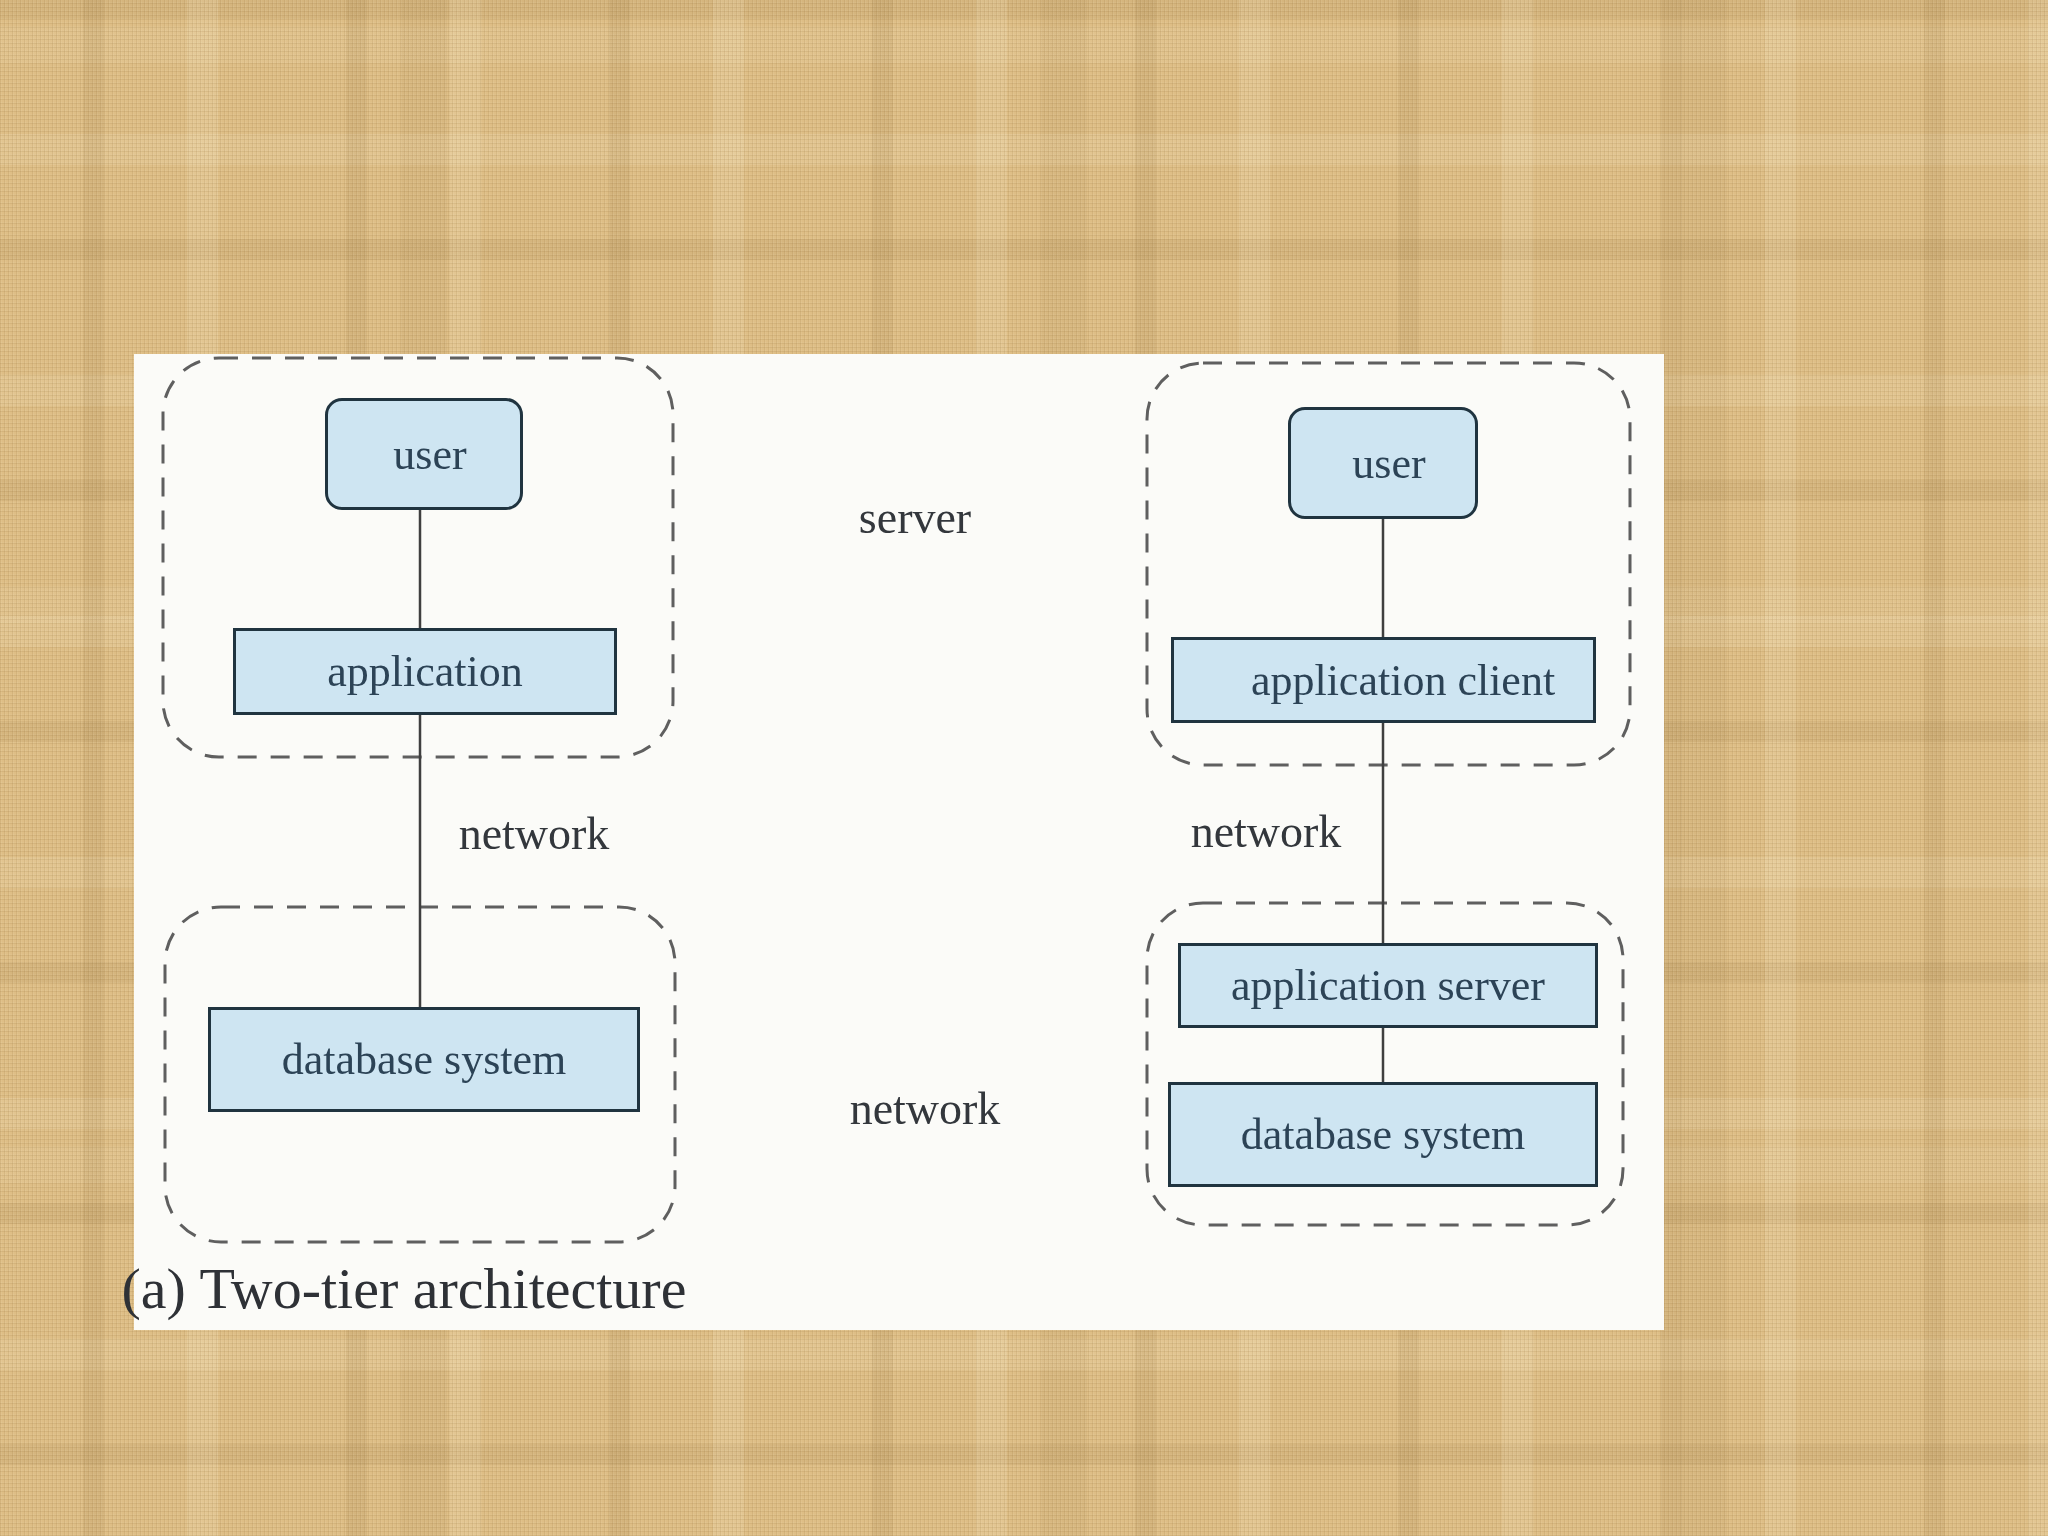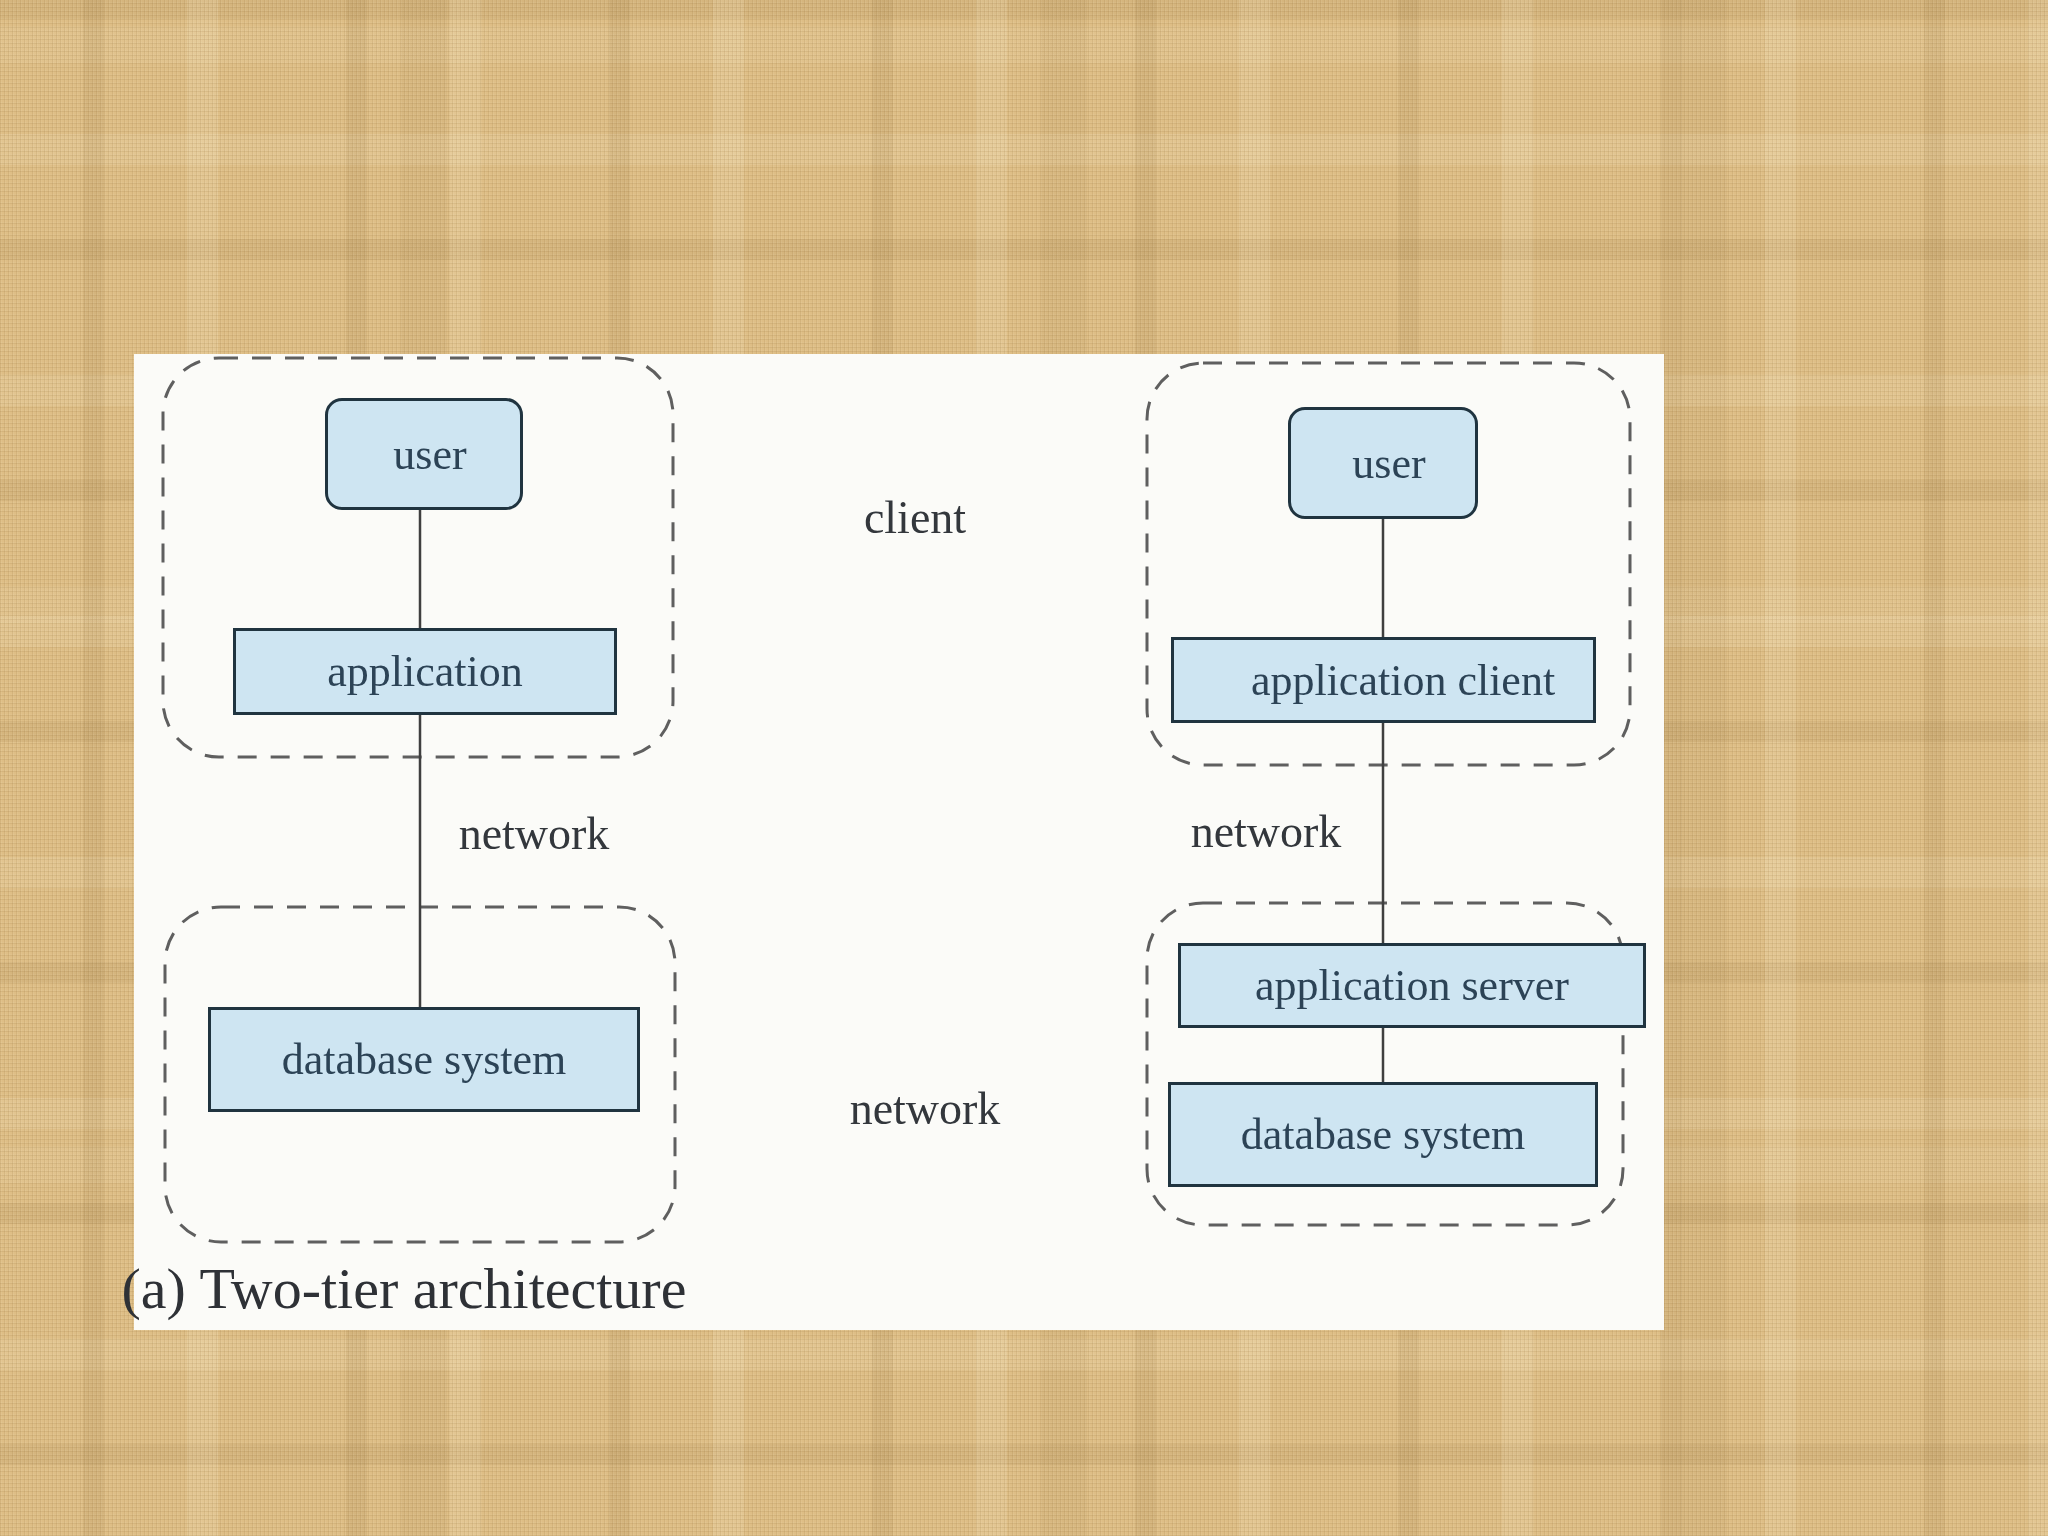--- a/index.html
+++ b/index.html
@@ -83,29 +83,29 @@
     <div class="node rounded" style="left:191px;top:44px;width:198px;height:112px;">user</div>
 
     <div class="node" style="left:99px;top:274px;width:384px;height:87px;">application</div>
 
     <div class="node" style="left:74px;top:653px;width:432px;height:105px;">database system</div>
 
     <div class="label net-label" style="left:400px;top:479px;">network</div>
 
     <div class="label caption" style="left:270px;top:934px;">(a) Two-tier architecture</div>
 
-    <div class="label tier-label" style="left:781px;top:163px;">client</div>
+    <div class="label tier-label" style="left:781px;top:163px;">server</div>
 
     <div class="label tier-label" style="left:791px;top:754px;">network</div>
 
     <div class="node rounded" style="left:1154px;top:53px;width:190px;height:112px;">user</div>
 
     <div class="node" style="left:1037px;top:283px;width:425px;height:86px;padding-left:39px;">application client</div>
 
-    <div class="node" style="left:1044px;top:589px;width:468px;height:85px;">application server</div>
+    <div class="node" style="left:1044px;top:589px;width:420px;height:85px;">application server</div>
 
     <div class="node" style="left:1034px;top:728px;width:430px;height:105px;">database system</div>
 
     <div class="label net-label" style="left:1132px;top:477px;">network</div>
 
 
   </div>
 </div>
 
 </body></html>

